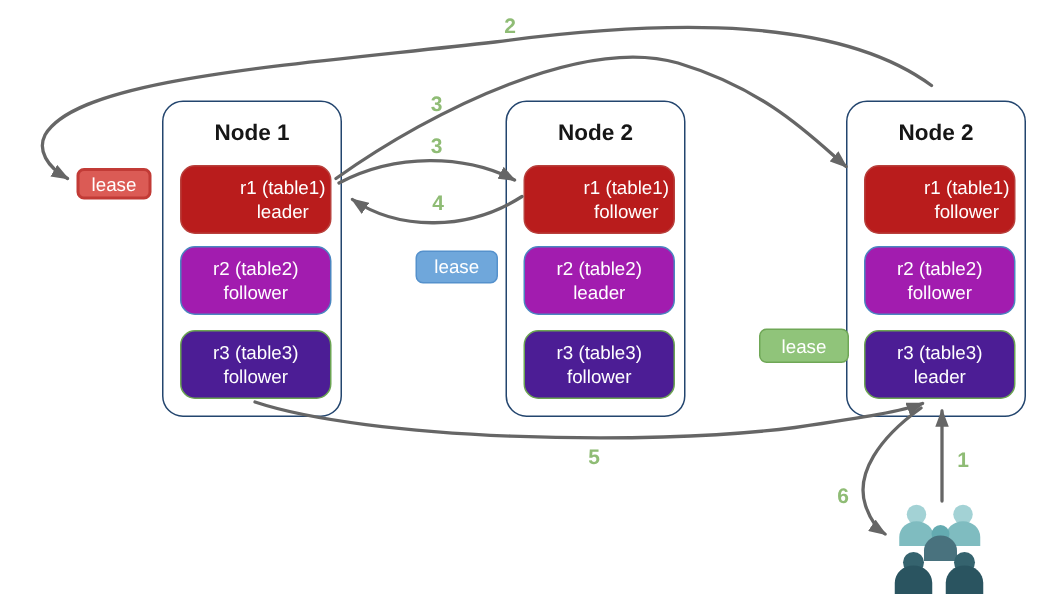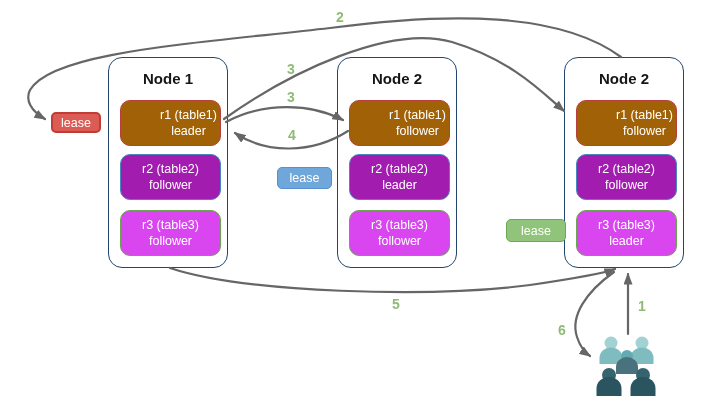--- a/index.html
+++ b/index.html
@@ -3,36 +3,36 @@
 <meta charset="utf-8">
 <style>
   html,body { margin:0; padding:0; background:#ffffff; }
   .stage {
     position:relative; width:704px; height:405px; background:#ffffff;
     font-family:"Liberation Sans", sans-serif; overflow:hidden;
   }
   svg.layer { position:absolute; left:0; top:0; width:704px; height:405px; pointer-events:none; }
 
   .node {
-    position:absolute; top:57px; width:120px; height:211px; background:#ffffff;
+    position:absolute; top:67px; width:120px; height:211px; background:#ffffff;
     border:1.6px solid #23456E; border-radius:14px; box-sizing:border-box;
   }
   .node-title {
     text-align:center; font-weight:bold; font-size:15px; color:#161616; margin-top:12px;
   }
   .range {
     position:absolute; left:11px; width:101px; height:46px; border-radius:10px;
     color:#ffffff; font-size:12.5px; text-align:center; box-sizing:border-box;
     display:flex; flex-direction:column; justify-content:center; line-height:1.3;
   }
   .pos-r0 { top:42px; } .pos-r1 { top:96px; } .pos-r2 { top:152px; }
 
-  .v-red   { background:#a16207; border:1.5px solid #B8403C;padding-left:36px; }
+  .v-red   { background:#b91c1c; border:1.5px solid #B8403C;padding-left:36px; }
   .v-blue  { background:#a21caf; border:1.5px solid #4A86C0; }
-  .v-green { background:#d946ef; border:1.5px solid #6BA452; }
+  .v-green { background:#4c1d95; border:1.5px solid #6BA452; }
 
   .lease {
     position:absolute; color:#ffffff; font-size:12.5px; text-align:left;
     border-radius:5px; box-sizing:border-box; display:flex; align-items:center; justify-content:center;
   }
   .lease-red   { left:51px;  top:112px; width:50px; height:21px; background:#DB5B55; border:2px solid #C23B36; }
   .lease-blue  { left:277px; top:167px; width:55px; height:22px; background:#6FA7DB; border:1.5px solid #5591CC; }
   .lease-green { left:506px; top:219px; width:60px; height:23px; background:#90C47A; border:1.5px solid #6FA756; }
 
   .step {

